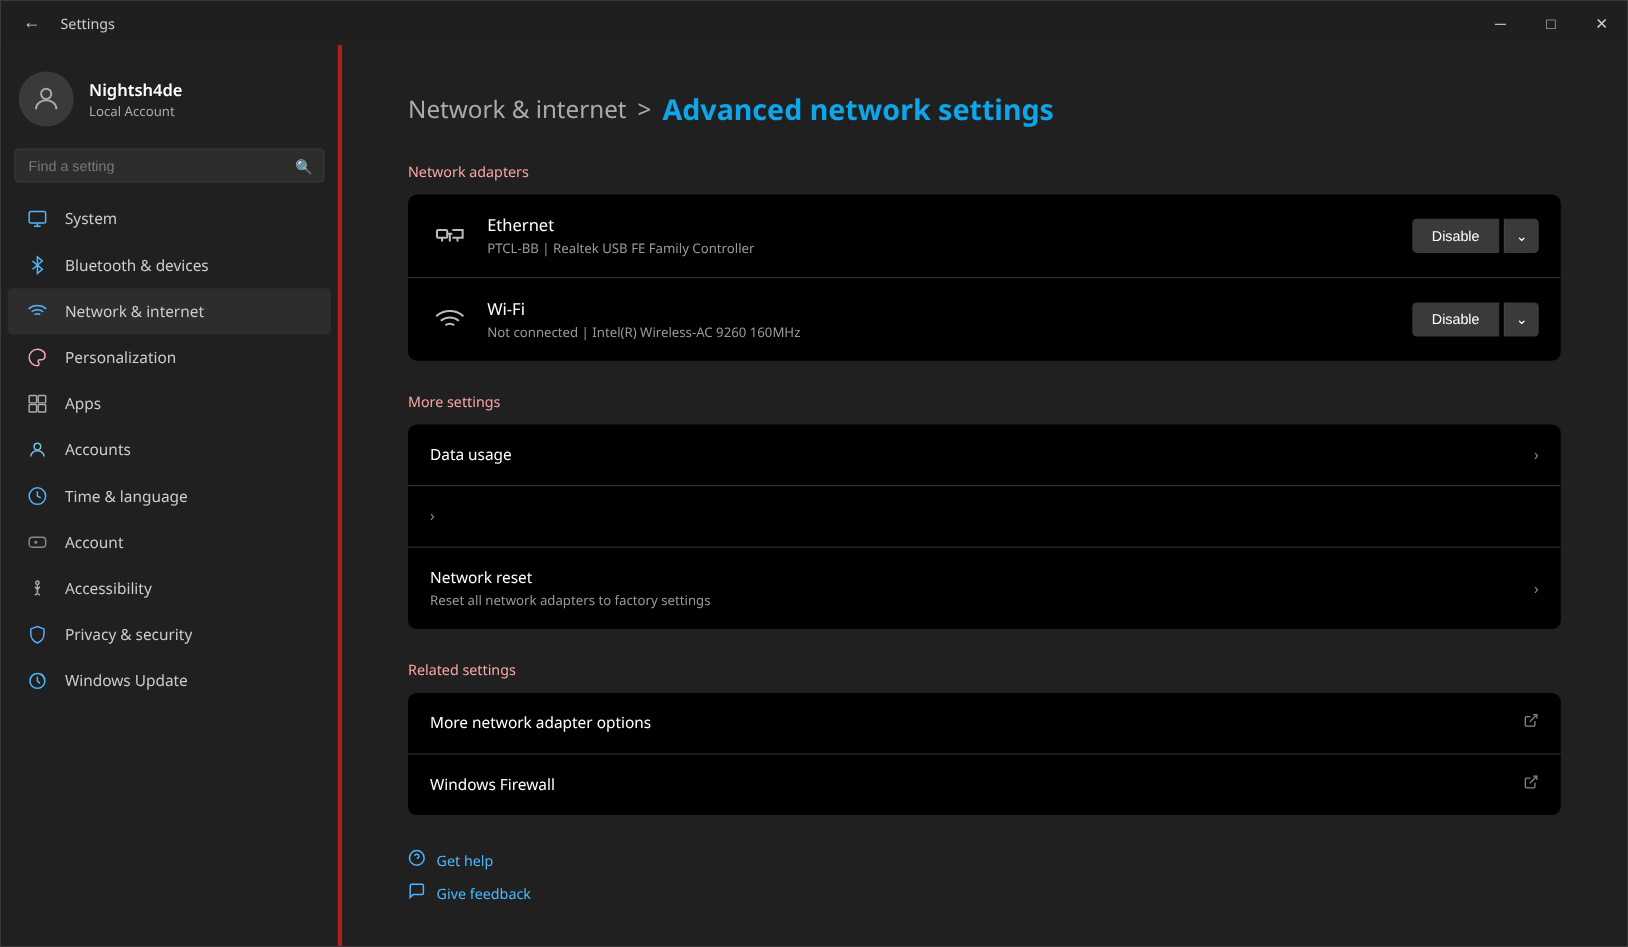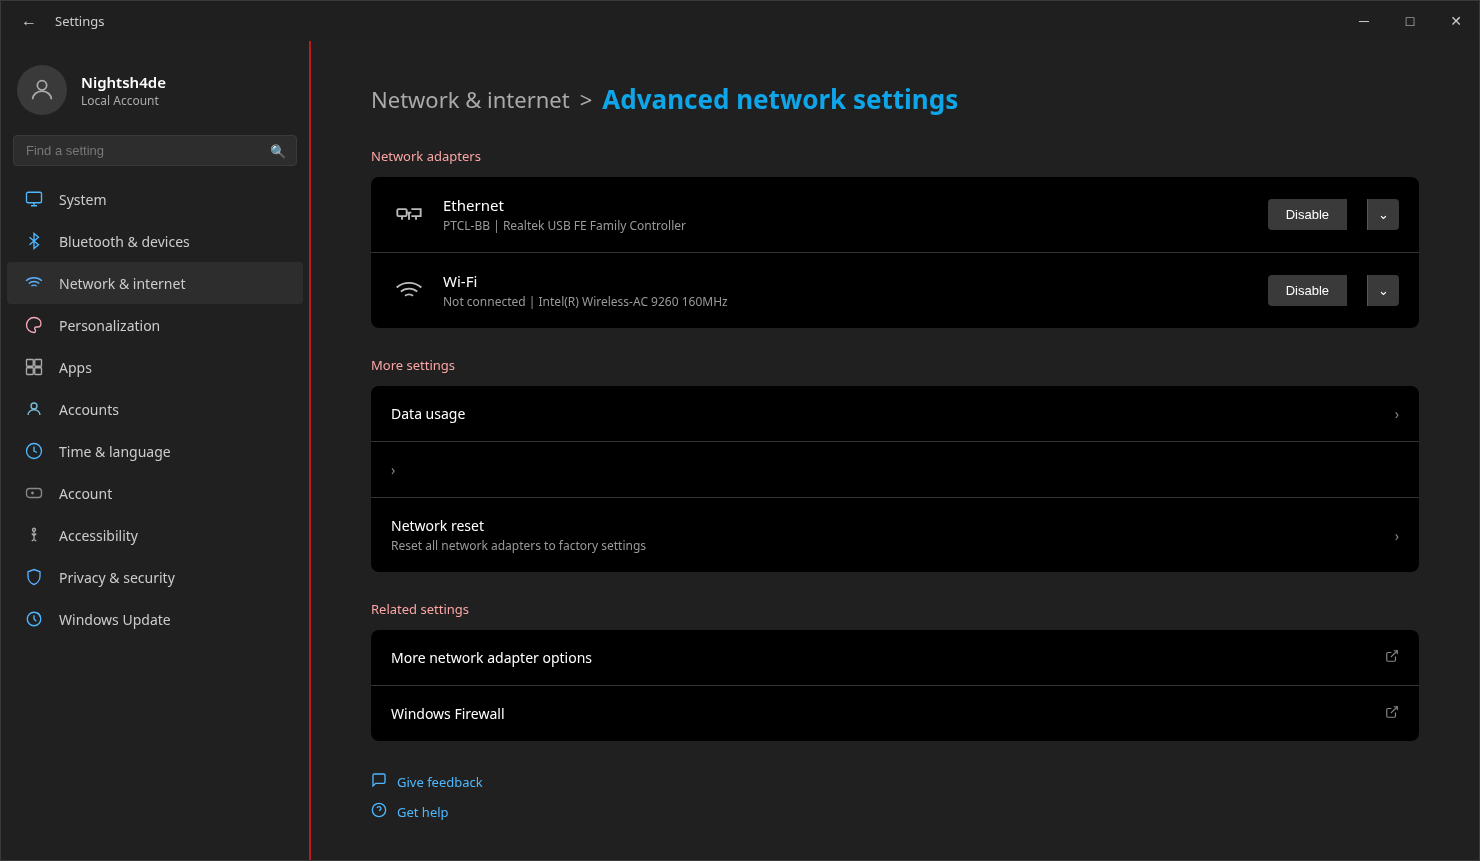--- a/index.html
+++ b/index.html
@@ -60,21 +60,21 @@
       overflow: hidden;
     }
     
     .sidebar {
       width: 310px;
       background: #202020;
       display: flex;
       flex-direction: column;
       flex-shrink: 0;
       padding-top: 8px;
-      border-right: 2px solid #b91c1c;
+      border-right: 4px solid #b91c1c;
     }
     .sidebar-user {
       display: flex;
       align-items: center;
       gap: 14px;
       padding: 16px 16px 20px 16px;
     }
     .avatar {
       width: 50px;
       height: 50px;
@@ -199,21 +199,21 @@
       font-size: 22px;
       color: #bbb;
       flex-shrink: 0;
     }
     .adapter-info { flex: 1; }
     .adapter-name { font-size: 15px; color: #fff; font-weight: 400; }
     .adapter-desc { font-size: 12px; color: #999; margin-top: 2px; }
     .adapter-actions {
       display: flex;
       align-items: center;
-      gap: 20px;
+      gap: 4px;
     }
     .disable-btn {
       background: #3a3a3a;
       border: none;
       border-radius: 4px 0 0 4px;
       color: #fff;
       font-size: 13px;
       padding: 8px 18px;
       cursor: pointer;
     }
@@ -512,30 +512,30 @@
                 <line x1="10" y1="14" x2="21" y2="3"></line>
               </svg>
           </span>
         </div>
       </div>
 
       <div class="footer-links">
         <a class="footer-link" href="#">
           <span class="footer-link-icon">
             <svg width="16" height="16" viewBox="0 0 24 24" fill="none" stroke="#4db8ff" stroke-width="2">
-                <path d="M21 15a2 2 0 01-2 2H7l-4 4V5a2 2 0 012-2h14a2 2 0 012 2z"></path>
-              </svg>
-          </span>
-          <span>Give feedback</span>
+                <circle cx="12" cy="12" r="10"></circle>
+                <path d="M9.09 9a3 3 0 015.83 1c0 2-3 3-3 3M12 17h.01"></path>
+              </svg>
+          </span>
+          <span>Get help</span>
         </a>
         <a class="footer-link" href="#">
           <span class="footer-link-icon">
             <svg width="16" height="16" viewBox="0 0 24 24" fill="none" stroke="#4db8ff" stroke-width="2">
-                <circle cx="12" cy="12" r="10"></circle>
-                <path d="M9.09 9a3 3 0 015.83 1c0 2-3 3-3 3M12 17h.01"></path>
-              </svg>
-          </span>
-          <span>Get help</span>
+                <path d="M21 15a2 2 0 01-2 2H7l-4 4V5a2 2 0 012-2h14a2 2 0 012 2z"></path>
+              </svg>
+          </span>
+          <span>Give feedback</span>
         </a>
       </div>
     </div>
   </div>
 </div>
 
 </body></html>

